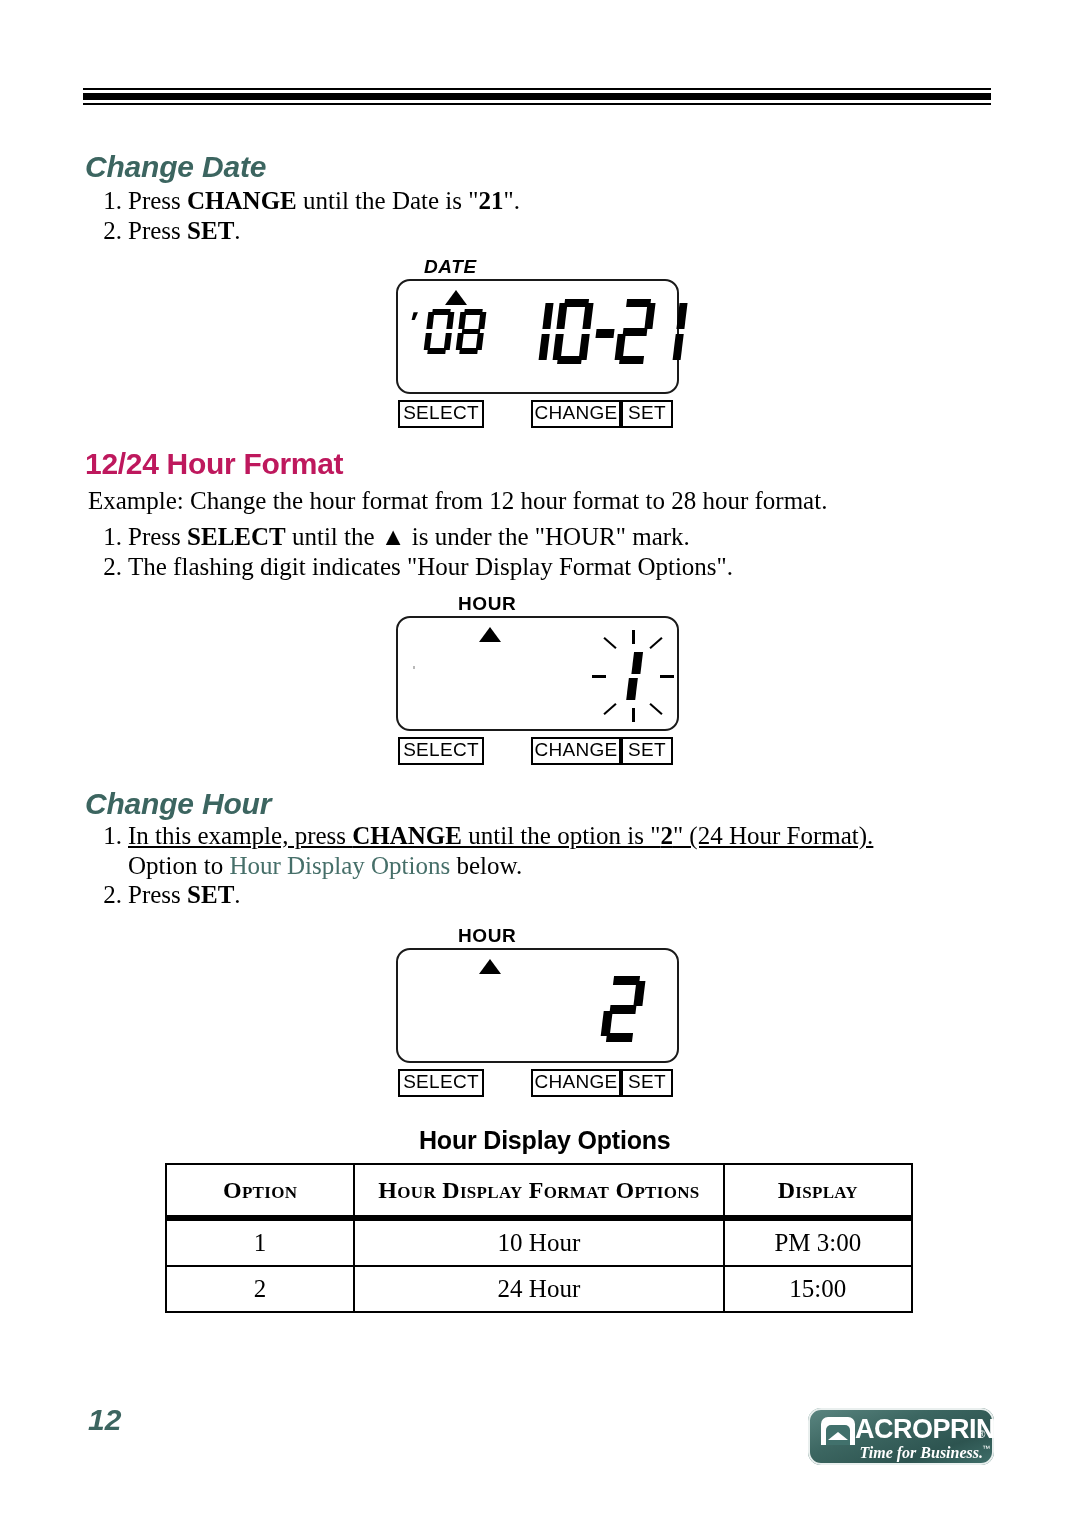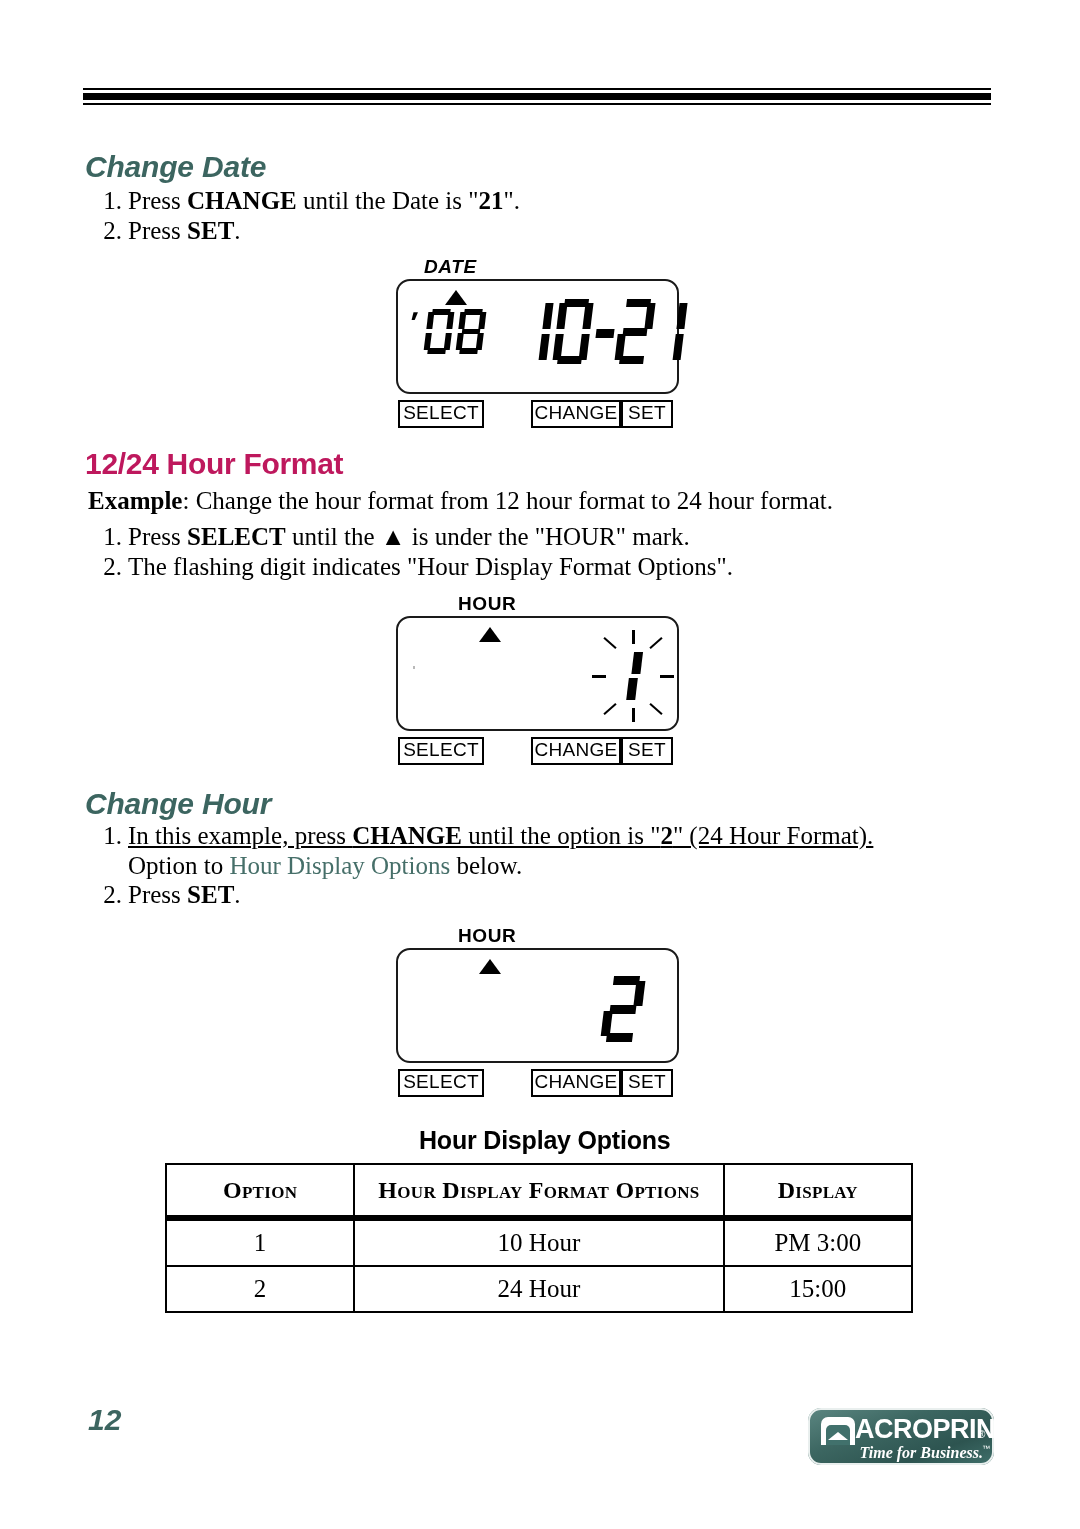--- a/index.html
+++ b/index.html
@@ -51,21 +51,21 @@
   }
 
   
   .para {
     position: absolute;
     font-family: "Liberation Serif", serif;
     font-size: 25px;
     color: #000;
     white-space: nowrap;
   }
-  .para b { font-weight: bold; text-align: center; }
+  .para b { font-weight: normal; text-align: center; }
   .xref { color: #466f69; }
 
   .list-item {
     position: absolute;
     font-family: "Liberation Serif", serif;
     font-size: 25px;
     white-space: nowrap;
   }
   .list-num {
     position: absolute;
@@ -347,21 +347,21 @@
   </div>
 
   <div class="btn" style="left:398px; top:400px; width:82px;">SELECT</div>
   <div class="btn" style="left:531px; top:400px; width:86px;">CHANGE</div>
   <div class="btn" style="left:621px; top:400px; width:48px;">SET</div>
 </div>
 
 <div class="h-bold" style="left:85px; top:447px;">12/24 Hour Format</div>
 
 <div class="para" style="left:88px; top:487px;">
-  <b>Example</b><span>: Change the hour format from 12 hour format to 24 hour format.</span>
+  <b>Example</b><span>: Change the hour format from 12 hour format to 28 hour format.</span>
 </div>
 
 <div class="list-num" style="left:98px; top:523px;">1.</div>
 <div class="list-item" style="left:128px; top:523px;">
   <span>Press </span><b>SELECT</b><span> until the ▲ is under the "HOUR" mark.</span>
 </div>
 
 <div class="list-num" style="left:98px; top:553px;">2.</div>
 <div class="list-item" style="left:128px; top:553px;">
   <span>The flashing digit indicates "Hour Display Format Options".</span>

